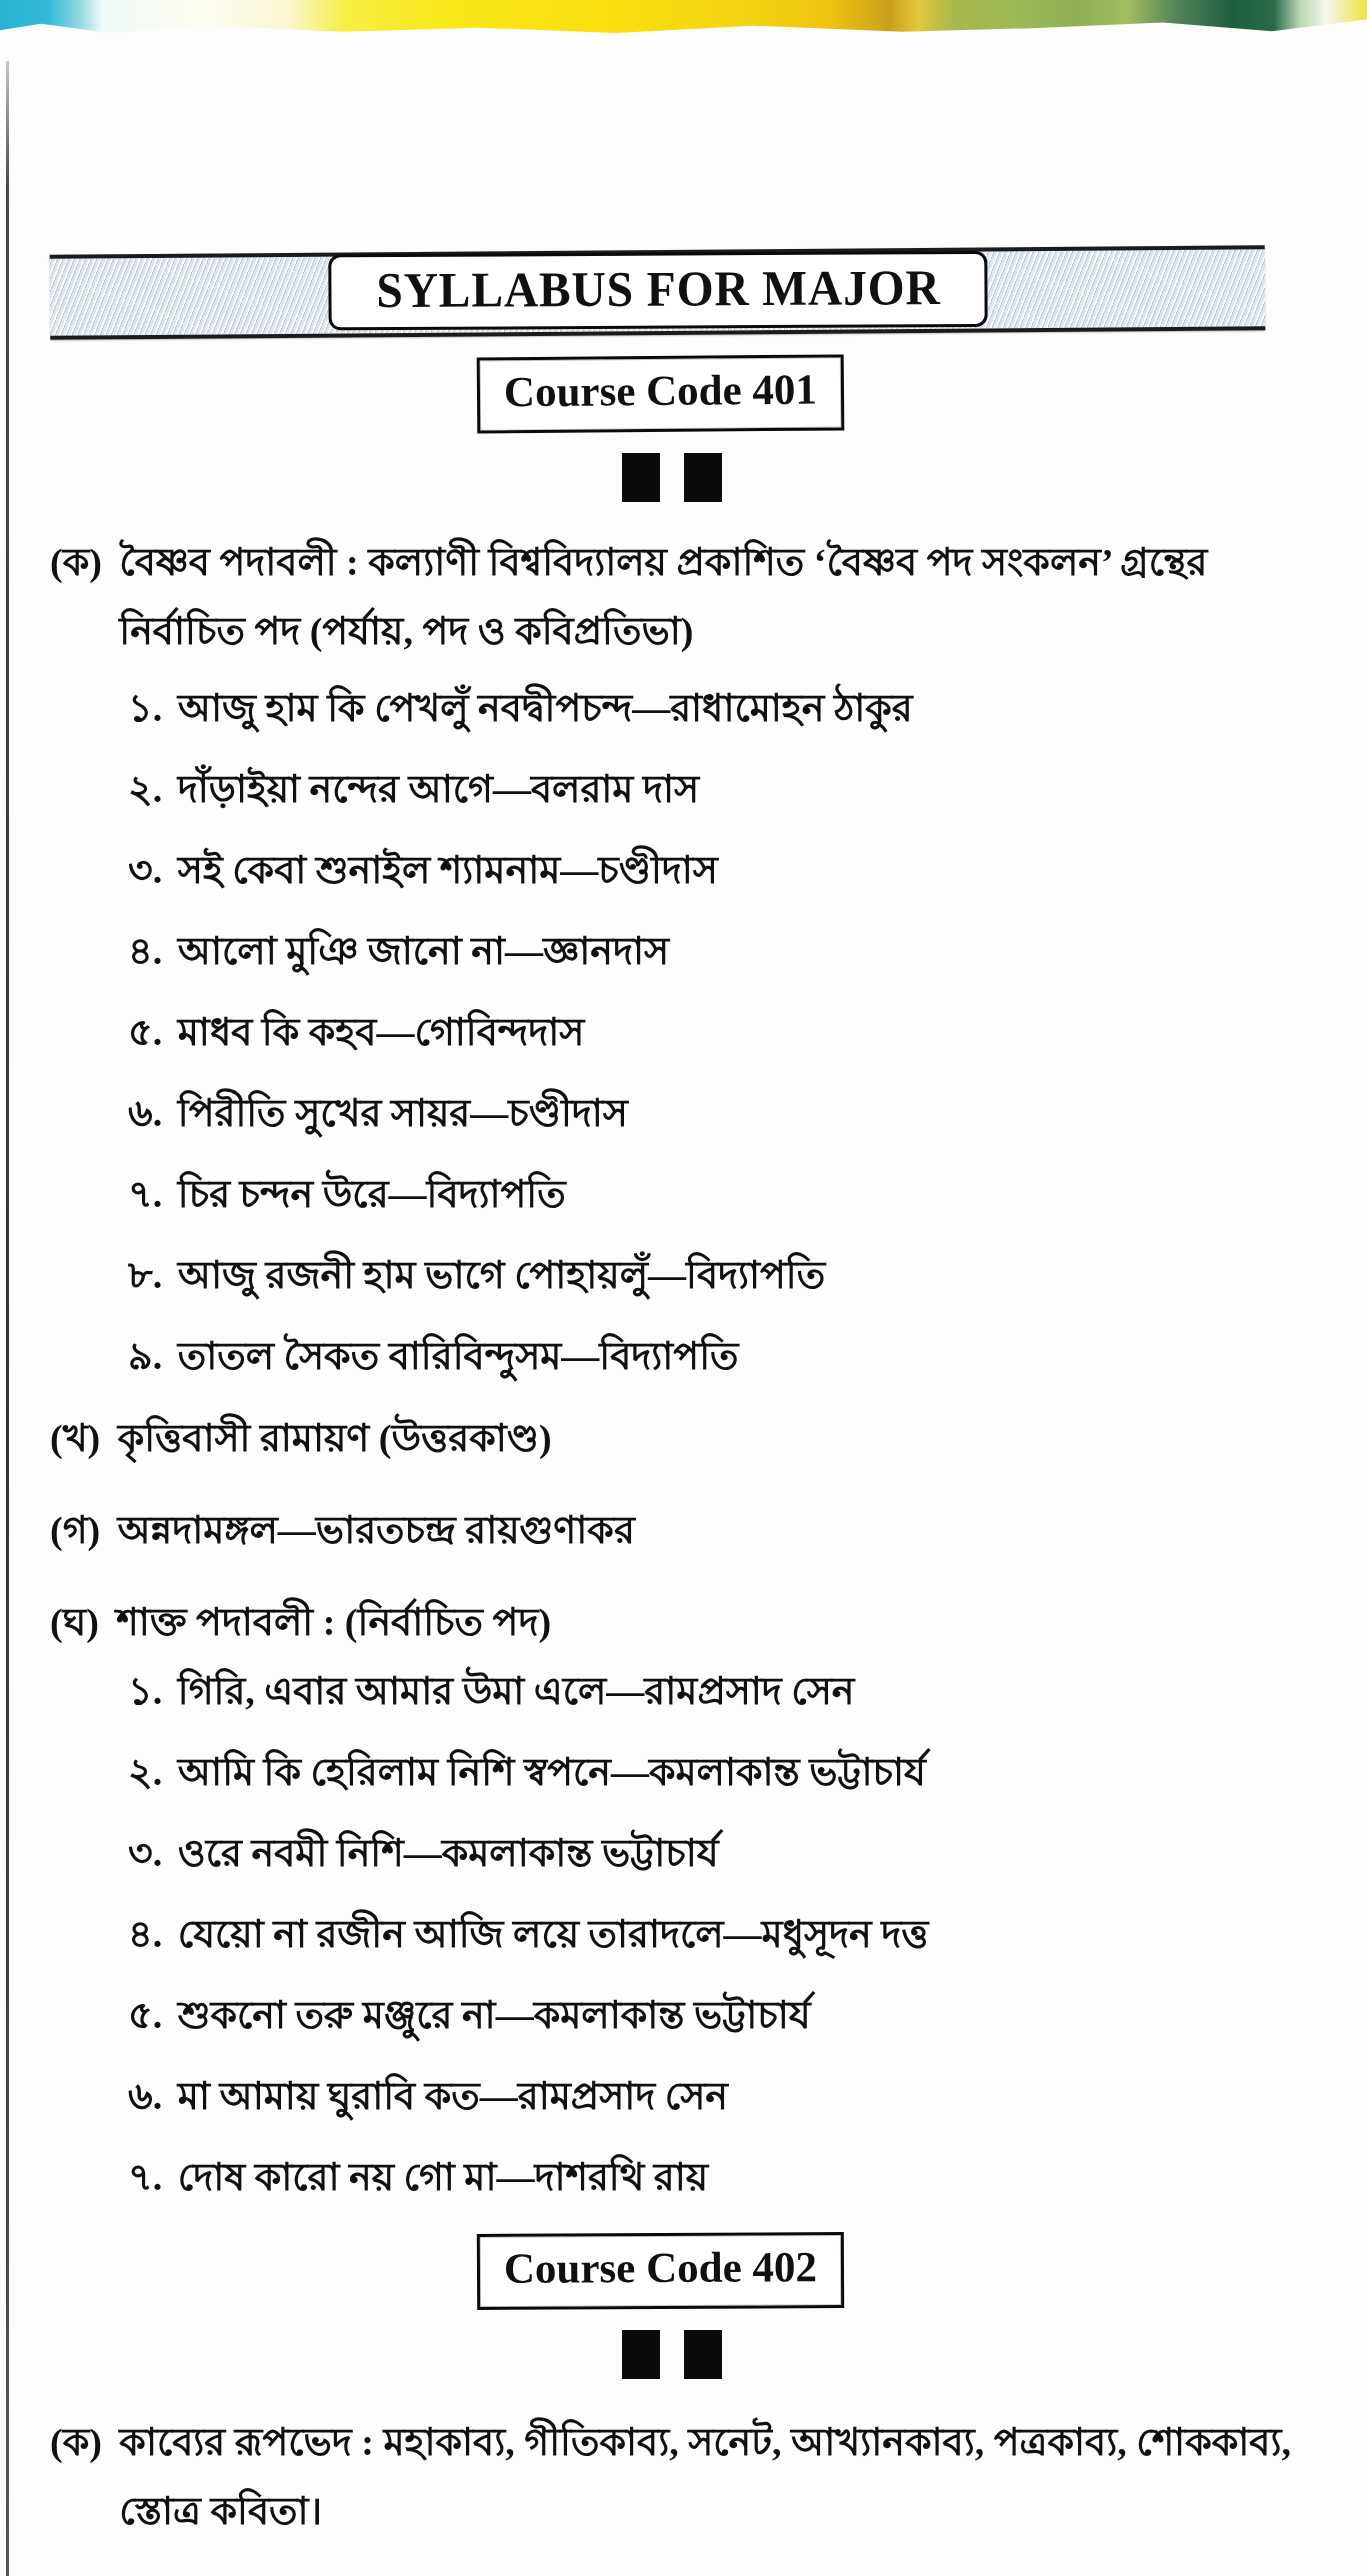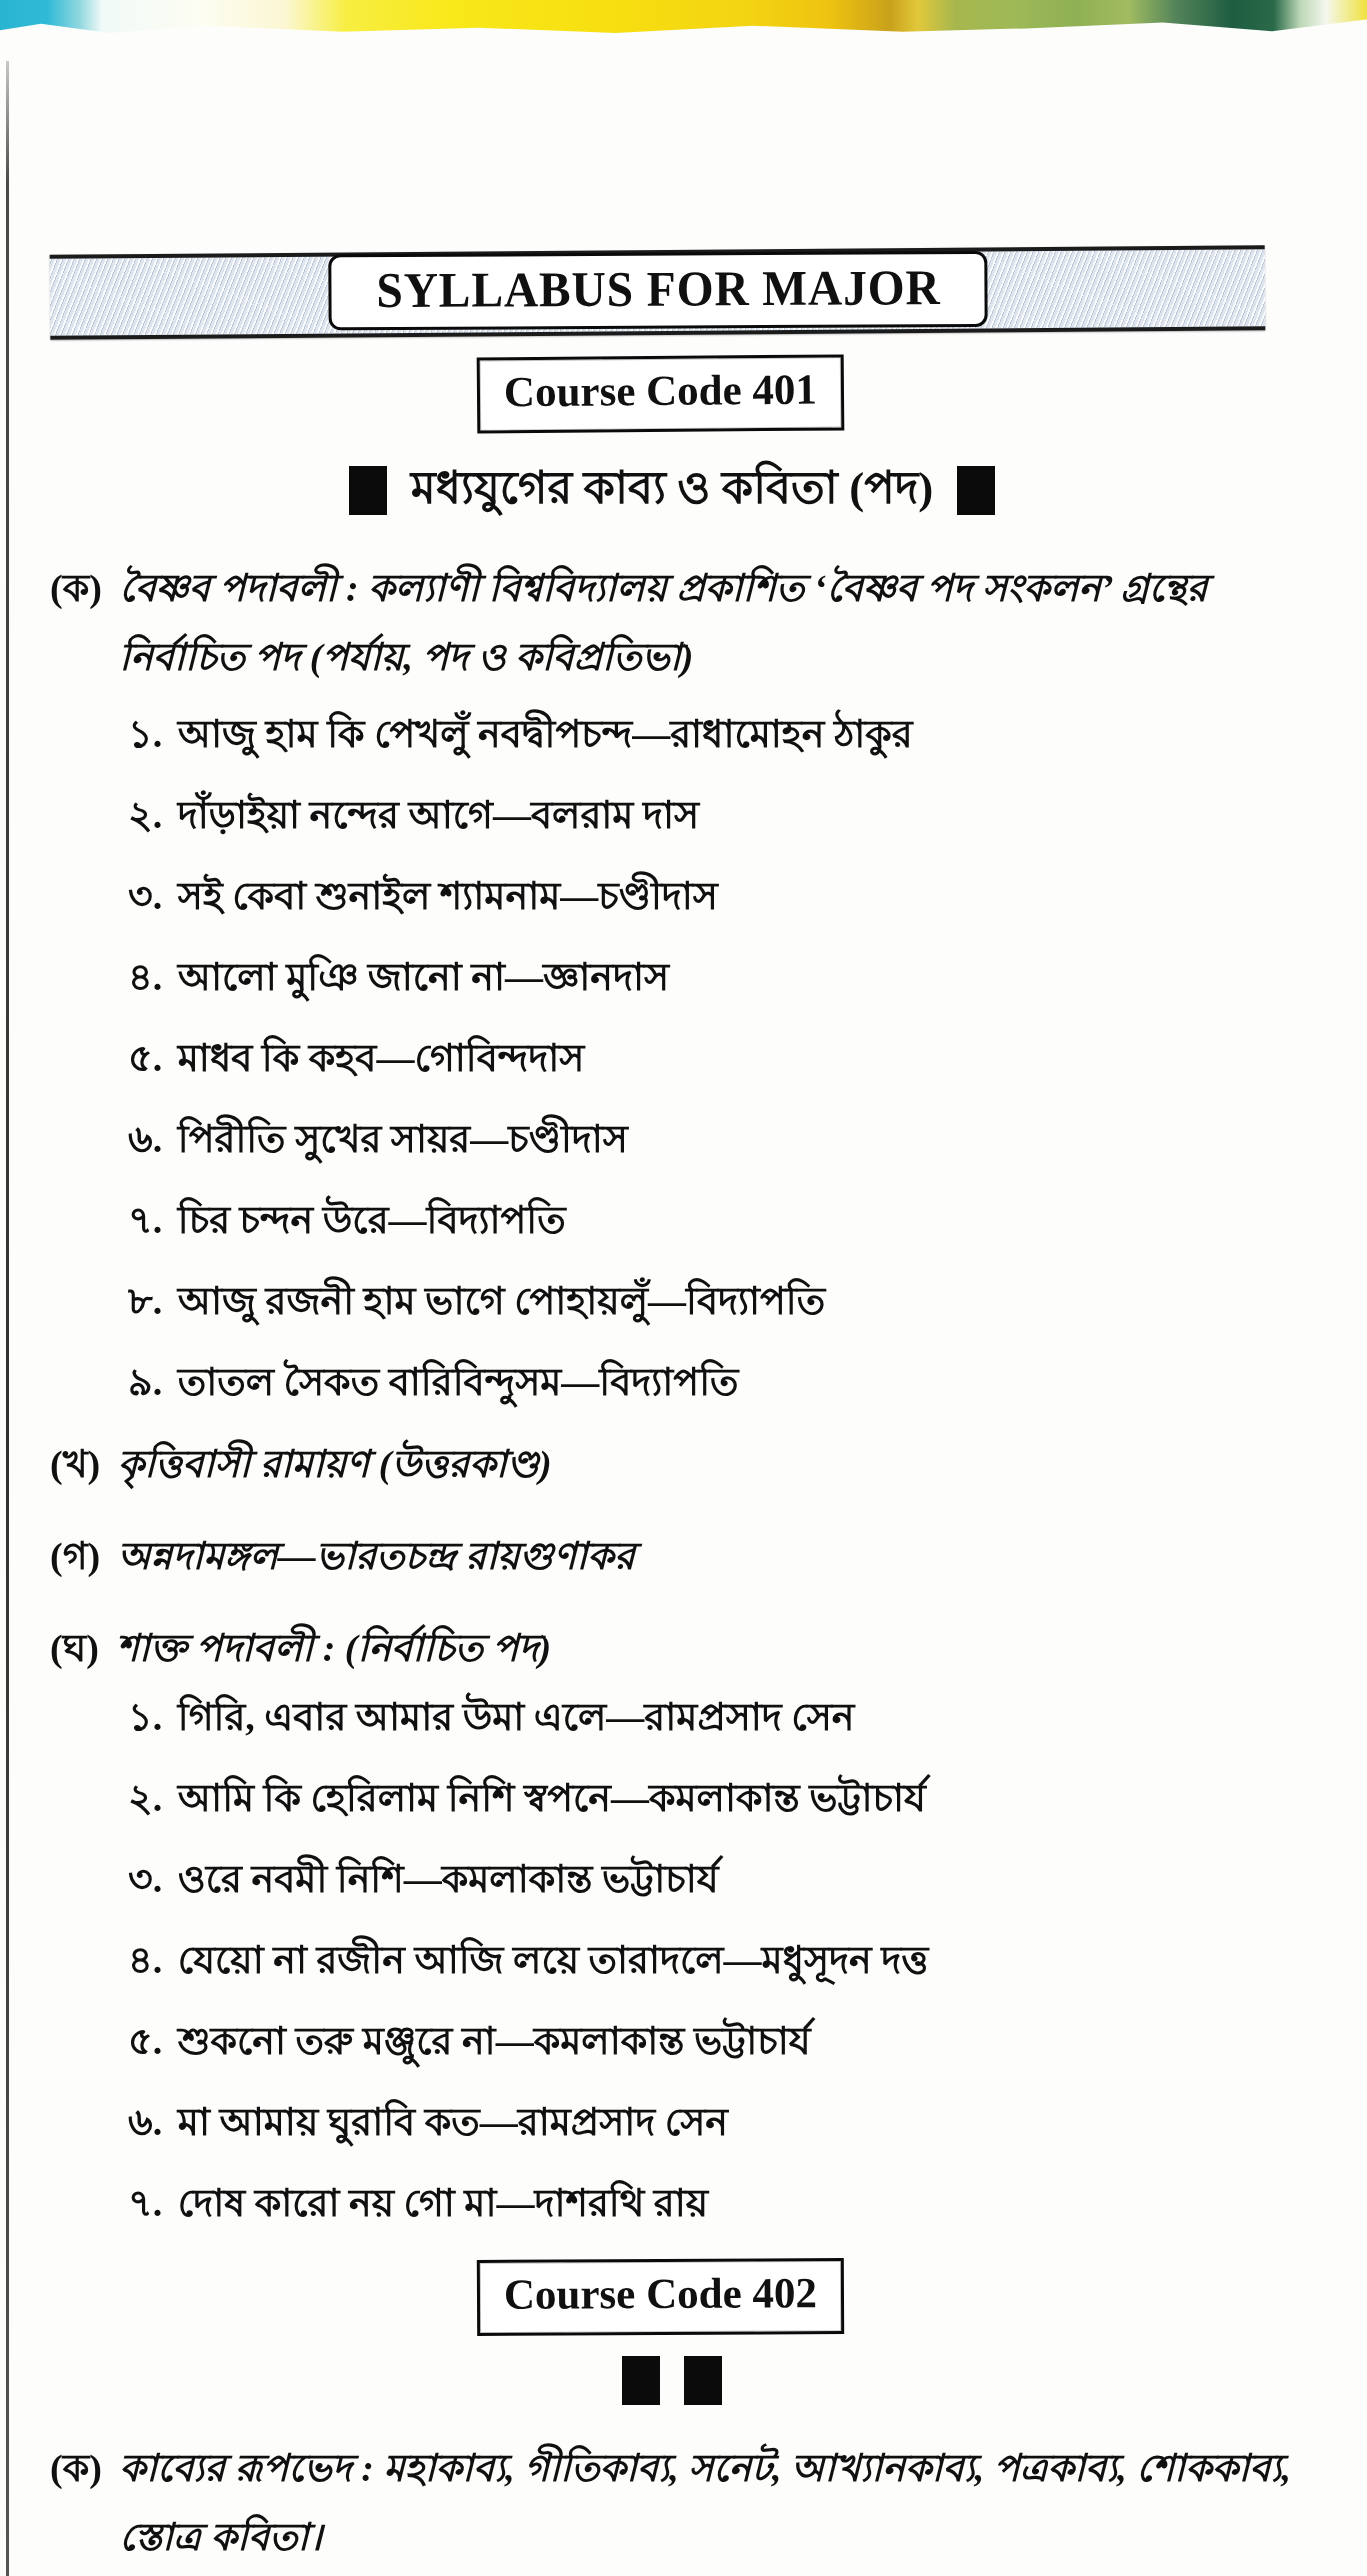--- a/index.html
+++ b/index.html
@@ -64,21 +64,21 @@
     margin-top:21px; transform:translateX(-12px);
   }
   .sq { width:38px; height:49px; background:#0b0b0b; flex:0 0 auto; }
   .heading-text { font-size:45px; font-weight:bold; white-space:nowrap; }
   
   .section-row {
     display:flex; margin-left:50px; margin-right:61px;
     font-size:38px; font-weight:bold; line-height:69px;
   }
   .sec-label { flex:0 0 auto; margin-right:17.4px; }
-  .sec-text { flex:1 1 auto;font-style:italic; }
+  .sec-text { flex:1 1 auto; }
   .para-ka   { margin-top:26px; }
   .sec-kha   { margin-top:22.6px; line-height:52px; }
   .sec-ga    { margin-top:40px; line-height:52px; }
   .sec-gha   { margin-top:40px; line-height:52px; }
   .para-402  { margin-top:29.5px; }
   .item-list { margin-top:17.4px; }
   .list-item {
     display:flex; margin:0 61px 31px 128px;
     font-size:38px; font-weight:bold; line-height:50px;
   }
@@ -97,21 +97,20 @@
     <span class="banner-title">SYLLABUS FOR MAJOR</span>
   </div>
 </div>
 
 <div class="code-box">
   <span class="code-text">Course Code 401</span>
 </div>
 
 <div class="course-heading">
   <span class="sq"></span>
-  <span class="heading-text">মধ্যযুগের কাব্য ও কবিতা (পদ)</span>
   <span class="sq"></span>
 </div>
 
 <div class="section-row para-ka">
   <span class="sec-label">(ক)</span>
   <span class="sec-text">বৈষ্ণব পদাবলী : কল্যাণী বিশ্ববিদ্যালয় প্রকাশিত ‘বৈষ্ণব পদ সংকলন’ গ্রন্থের নির্বাচিত পদ (পর্যায়, পদ ও কবিপ্রতিভা)</span>
 </div>
 
 <div class="item-list">
   <div class="list-item">

